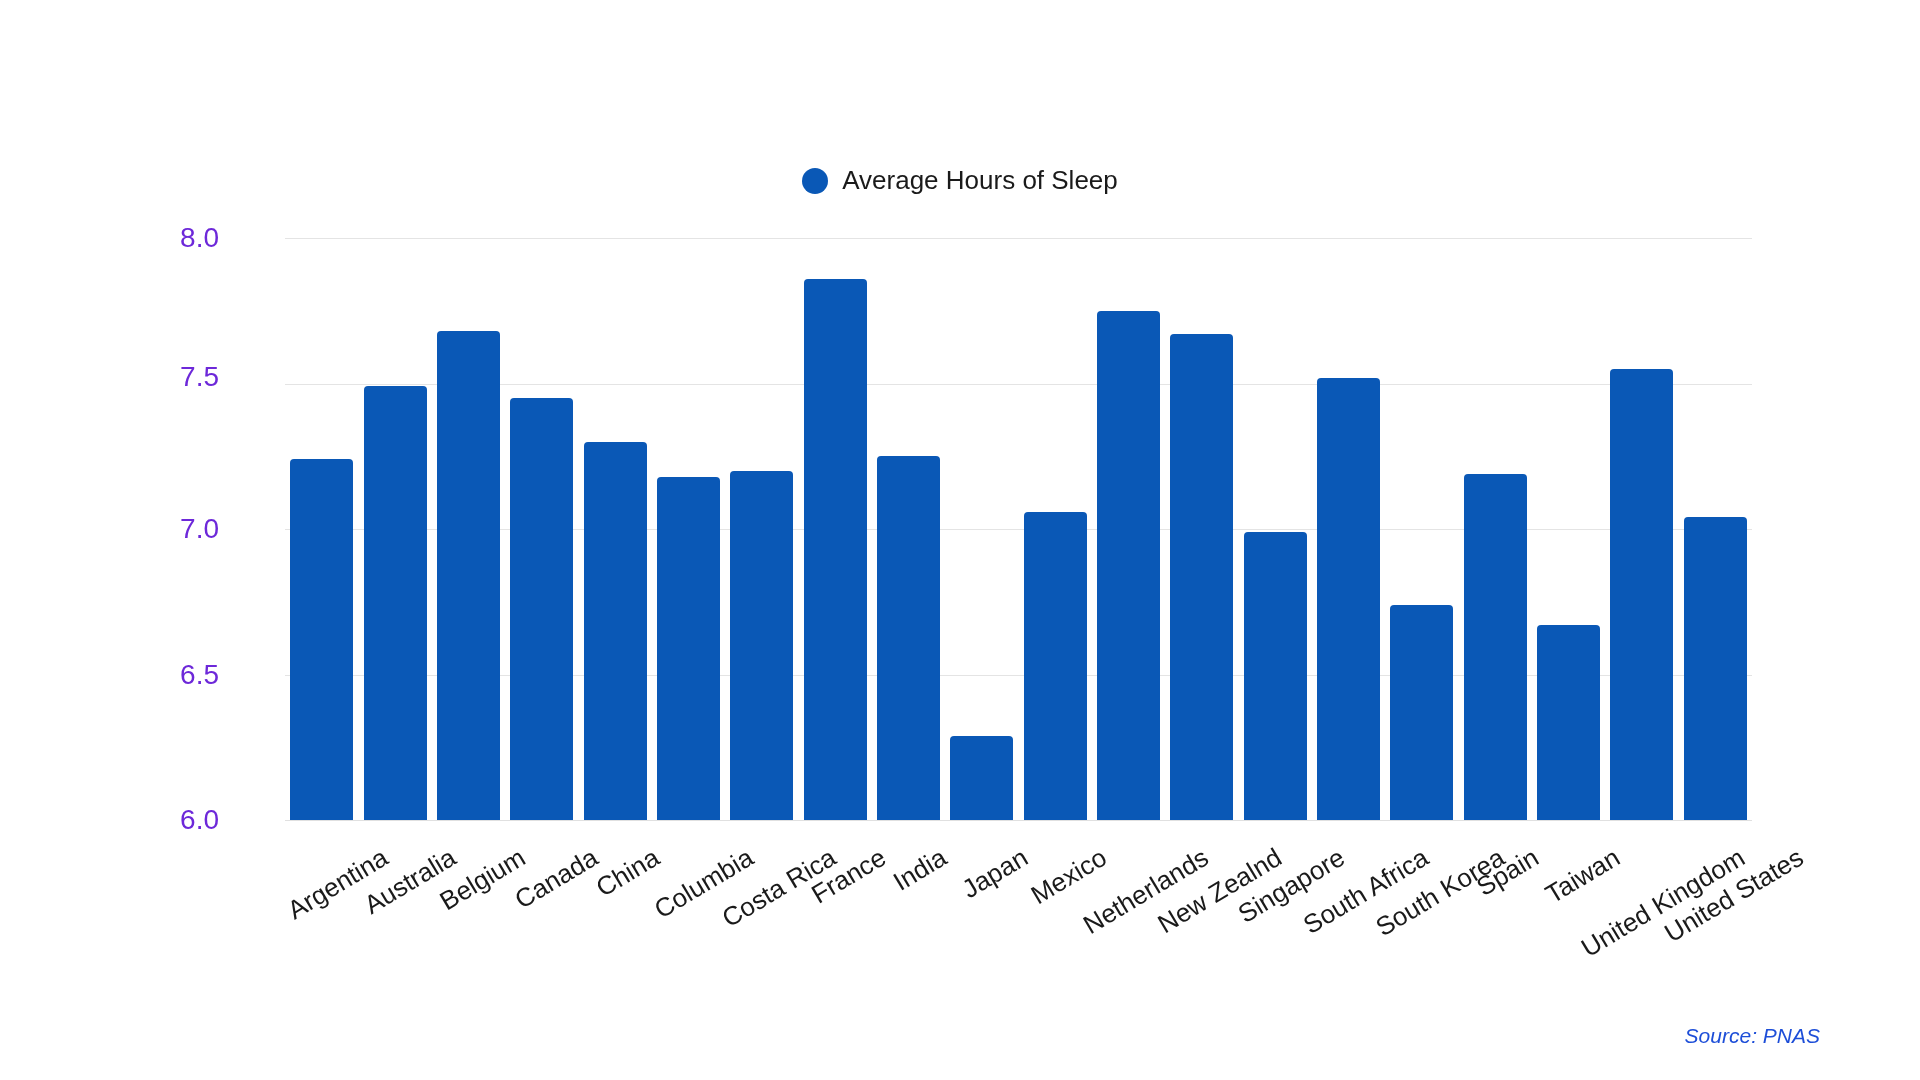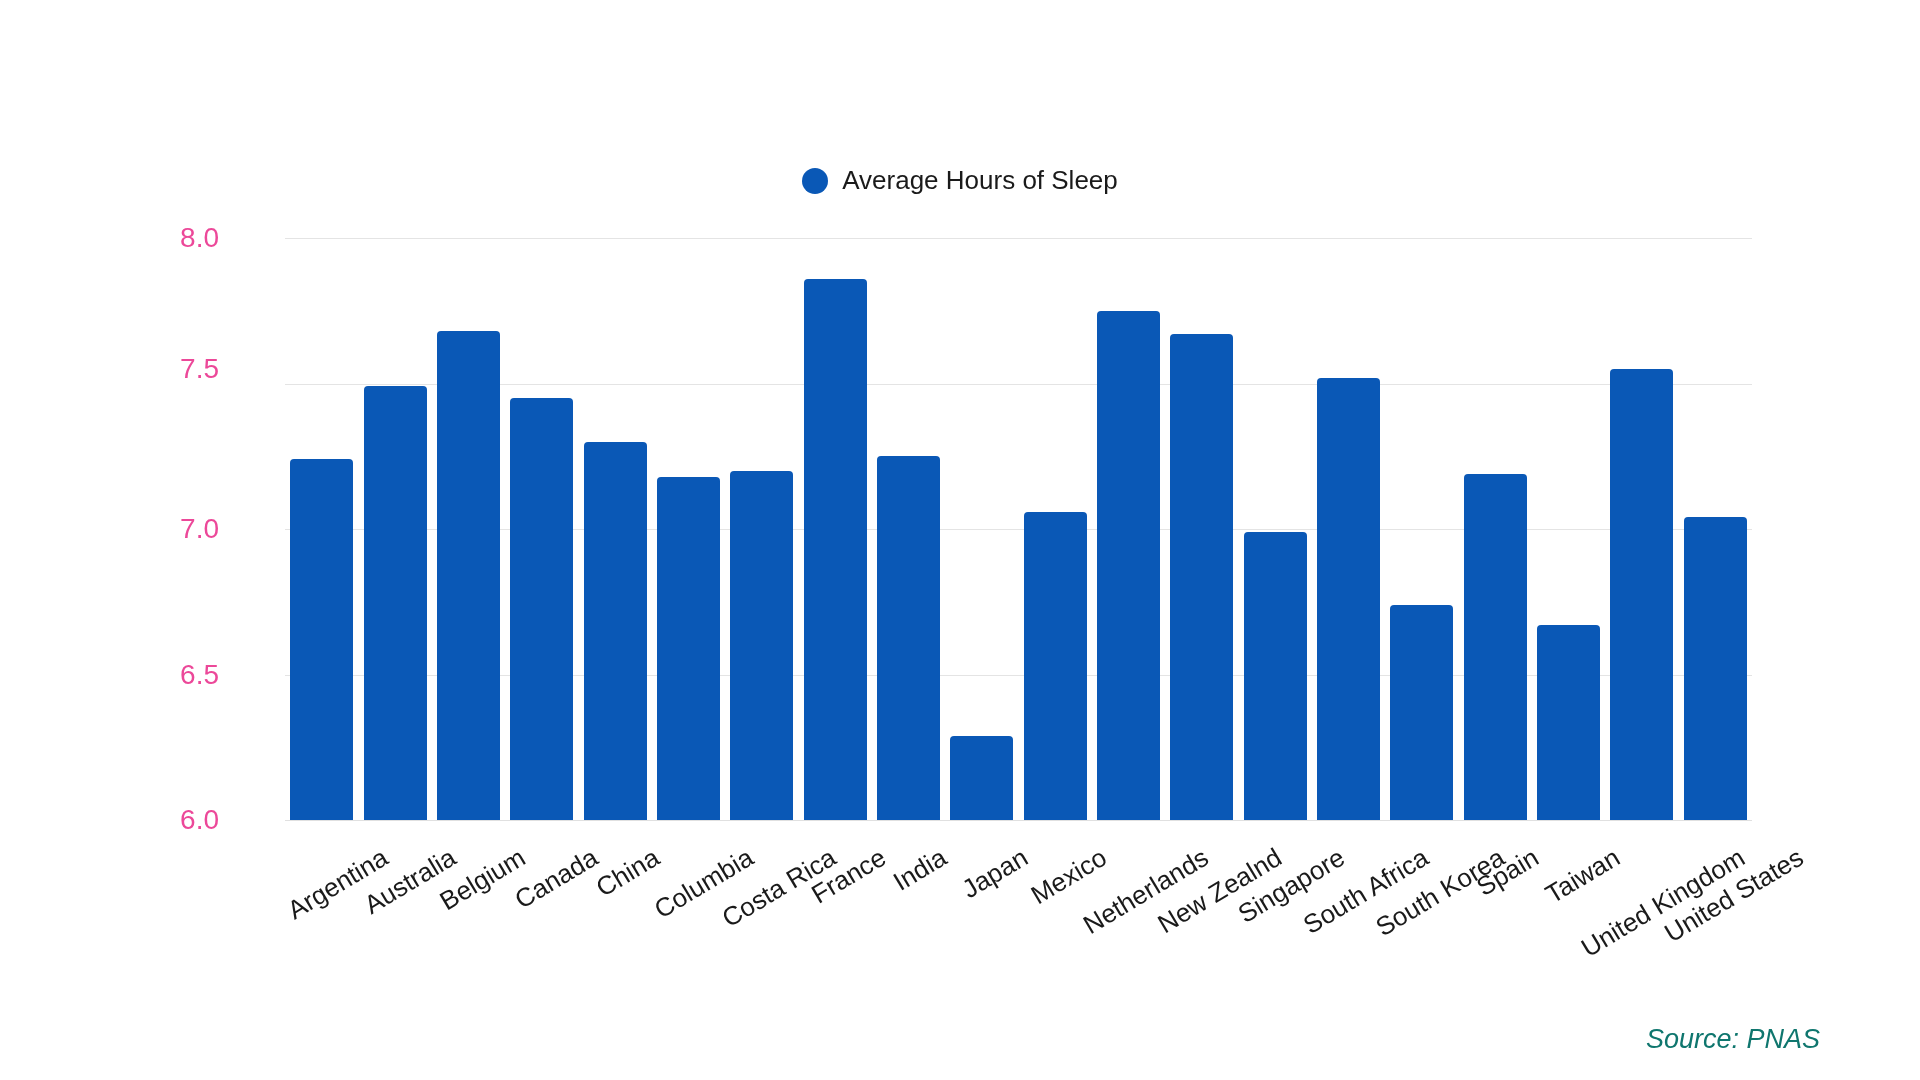--- a/index.html
+++ b/index.html
@@ -93,21 +93,21 @@
     left: 0;
     top: 238px;
     width: 265px;
     height: 582px;
   }
   .ytick {
     position: absolute;
     right: 46px;
     transform: translateY(-50%);
     font-size: 28px;
-    color: #ec4899;
+    color: #6d28d9;
     text-align: right;
     white-space: nowrap;
   }
 
   .bars {
     position: absolute;
     inset: 0;
     display: flex;
     align-items: flex-end;
     justify-content: space-between;
@@ -150,44 +150,44 @@
     color: #1a1a1a;
     white-space: nowrap;
     text-align: right;
   }
 
   
   .source-note {
     position: absolute;
     right: 100px;
     top: 1024px;
-    font-size: 27px;
+    font-size: 21px;
     font-style: italic;
-    color: #0f766e;
+    color: #1d4ed8;
     white-space: nowrap;
   }
 </style>
 </head>
 <body>
 
 <div id="chart-root">
 
 
   <div class="legend">
     <div class="legend-item">
       <span class="legend-swatch"></span>
       <span class="legend-label">Average Hours of Sleep</span>
     </div>
   </div>
 
   <div class="ytick-labels">
       <div class="ytick" style="top: 582px;">6.0</div>
       <div class="ytick" style="top: 436.5px; margin-left: 11px;">6.5</div>
       <div class="ytick" style="top: 291px; text-align: right;">7.0</div>
-      <div class="ytick" style="top: 131px;">7.5</div>
+      <div class="ytick" style="top: 139px;">7.5</div>
       <div class="ytick" style="top: 0px;">8.0</div>
     </div>
 
   <div class="plot">
     <div class="gridlines">
         <div class="gridline baseline" style="top: 582px;"></div>
         <div class="gridline" style="top: 436.5px;"></div>
         <div class="gridline" style="top: 291px;"></div>
         <div class="gridline" style="top: 145.5px;"></div>
         <div class="gridline" style="top: 0px;"></div>

